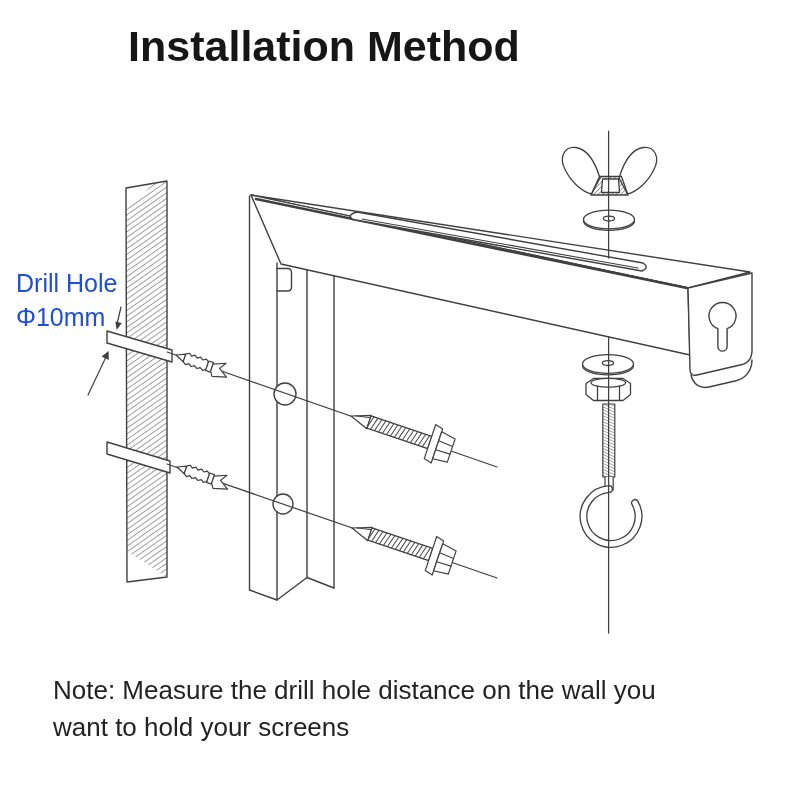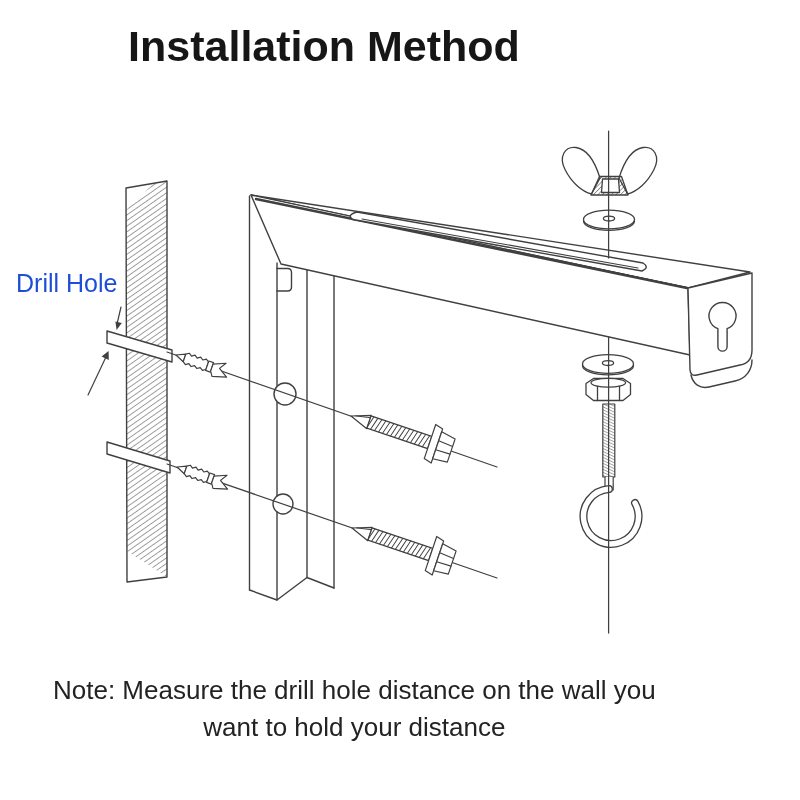--- a/index.html
+++ b/index.html
@@ -18,36 +18,36 @@
   }
   .drill-label {
     position: absolute; left: 16px; top: 266px;
     font-size: 25px; line-height: 34px; color: #1d4ed8;
     white-space: nowrap;
   }
   .note {
     position: absolute; left: 53px; top: 672px;
     font-size: 26px; line-height: 37px; color: #232323;
     white-space: nowrap;
-    text-align: center;
   }
   .diagram-svg { position: absolute; left: 0; top: 0; }
 </style>
 </head>
 <body>
 
 <h1 class="page-title">Installation Method</h1>
 
 <div class="drill-label">
   <div>Drill Hole</div>
+  <div>Φ10mm</div>
 </div>
 
 <div class="note">
   <div>Note: Measure the drill hole distance on the wall you</div>
-  <div>want to hold your distance</div>
+  <div>want to hold your screens</div>
 </div>
 
 <svg class="diagram-svg" width="800" height="800" viewBox="0 0 800 800">
   <defs>
     <pattern id="hatchWall" width="4.6" height="4.6" patternUnits="userSpaceOnUse" patternTransform="rotate(-35)">
       <line x1="0" y1="0" x2="4.6" y2="0" stroke="#4a4a4a" stroke-width="1.05"></line>
     </pattern>
     <pattern id="hatchDense" width="3.2" height="3.2" patternUnits="userSpaceOnUse" patternTransform="rotate(-45)">
       <line x1="0" y1="0" x2="3.2" y2="0" stroke="#3f3f3f" stroke-width="1"></line>
     </pattern>

